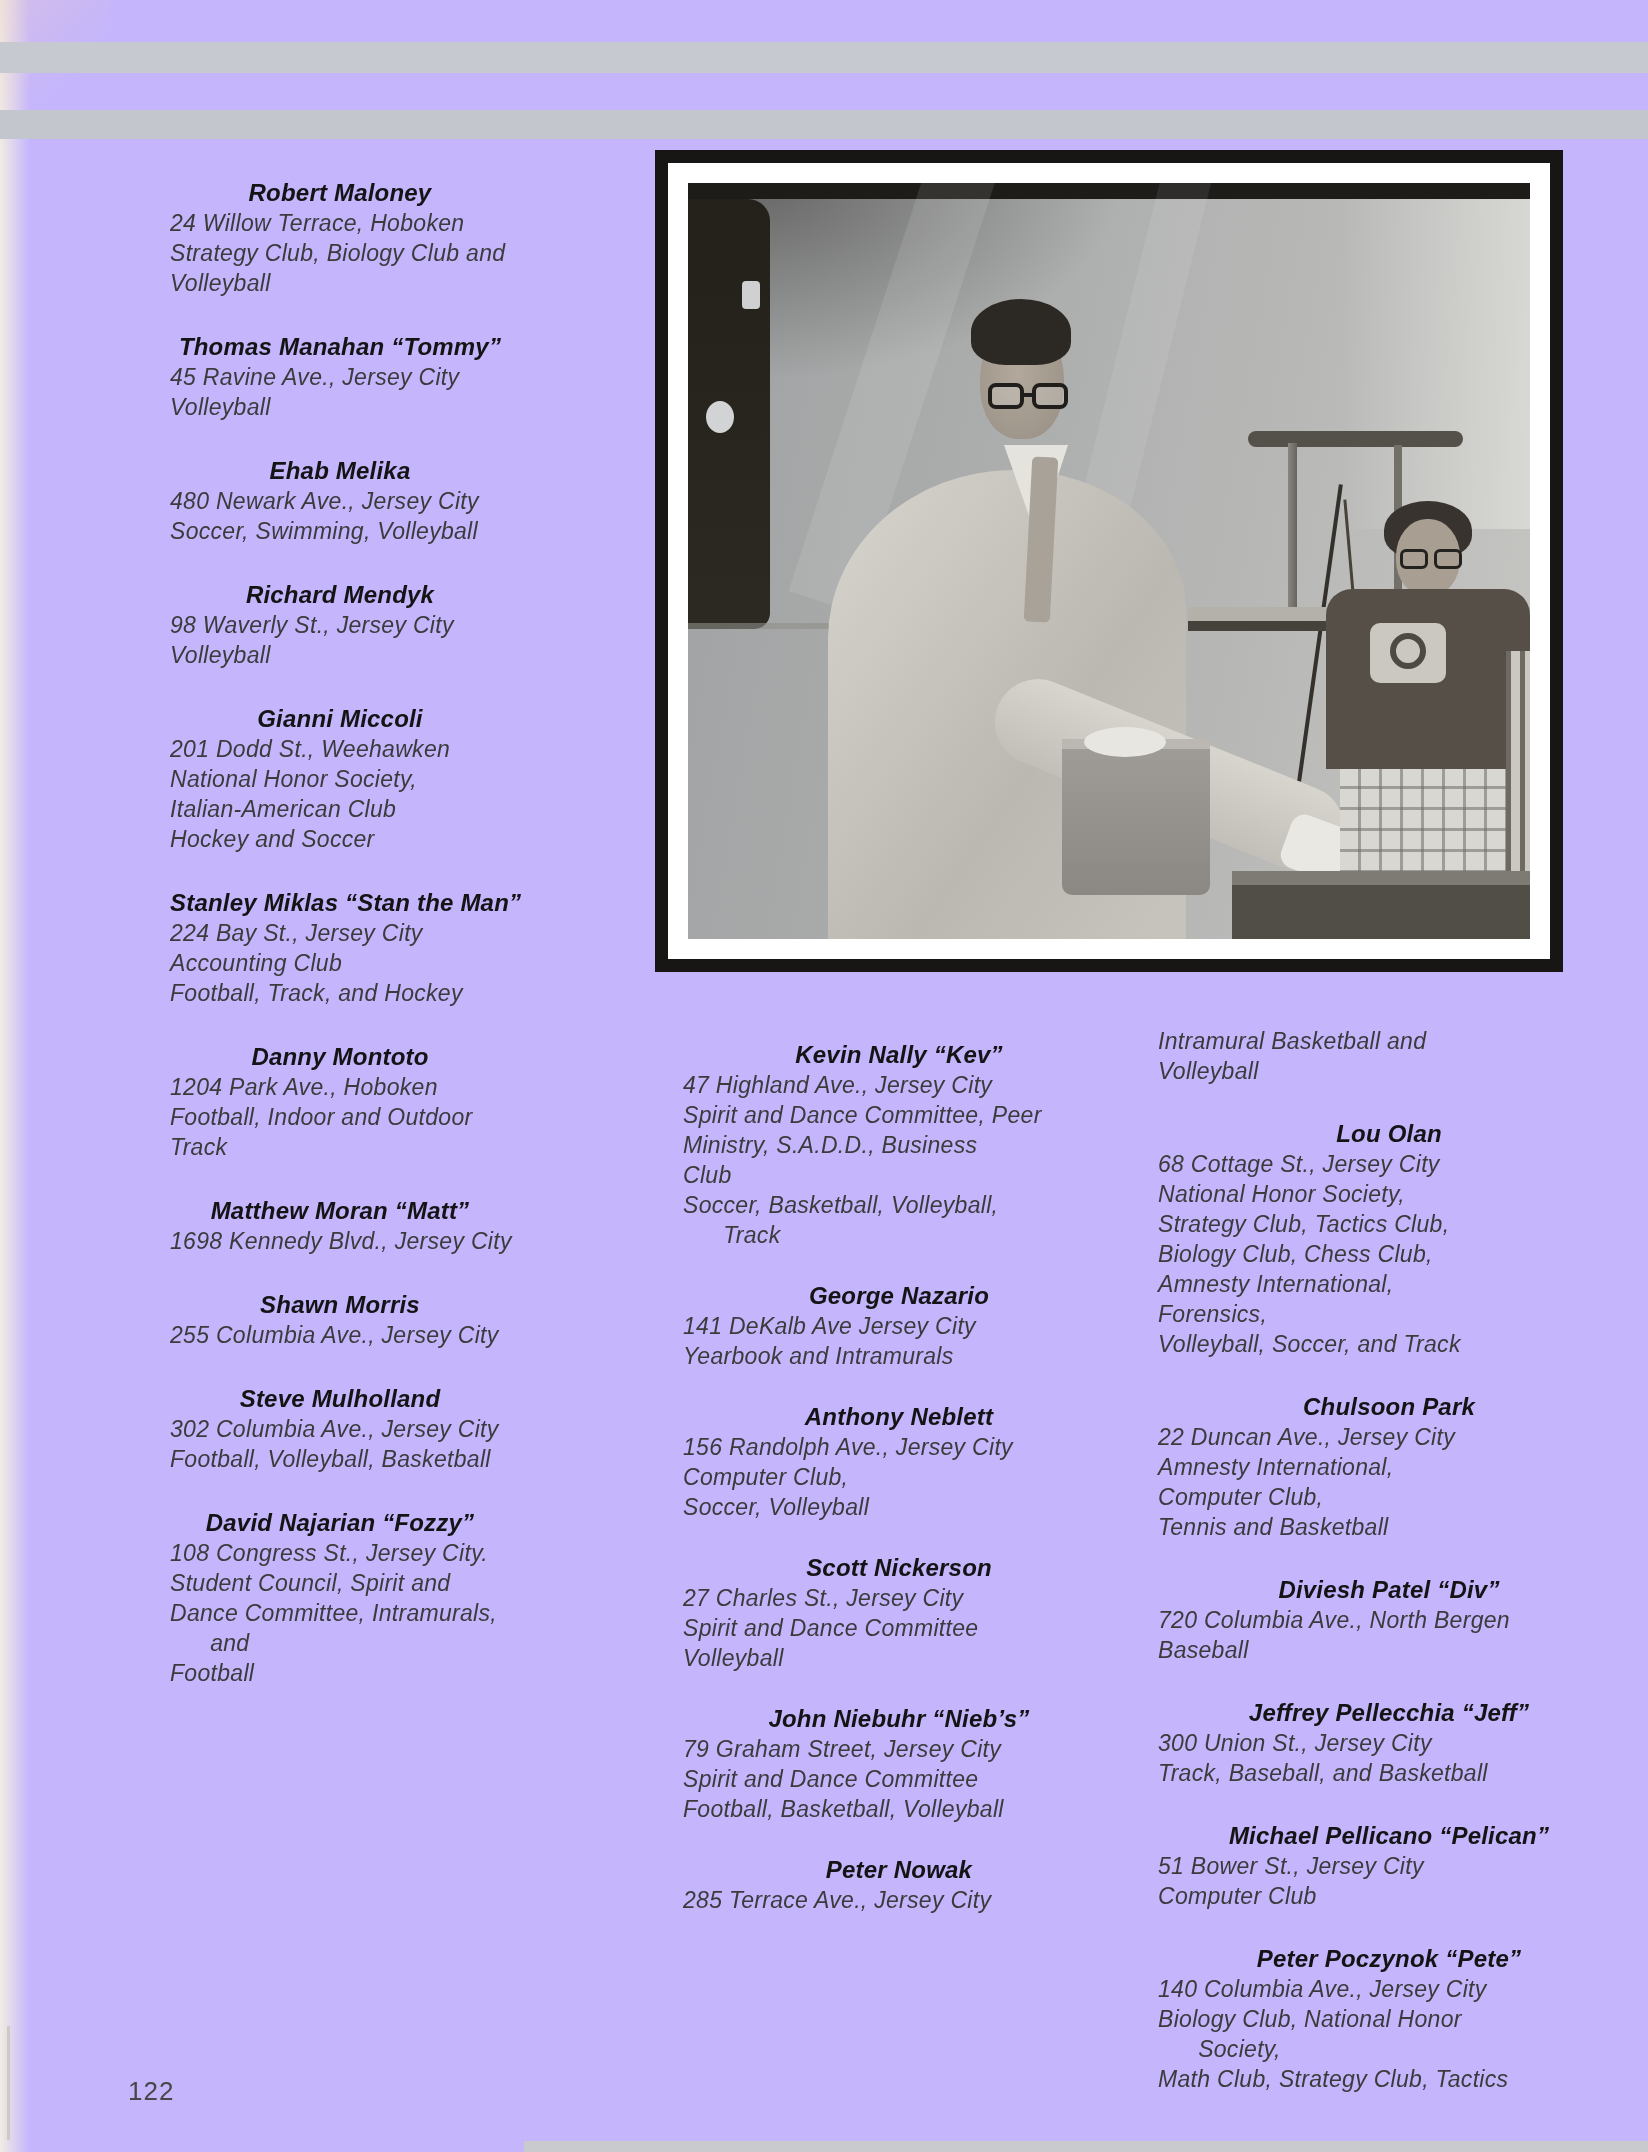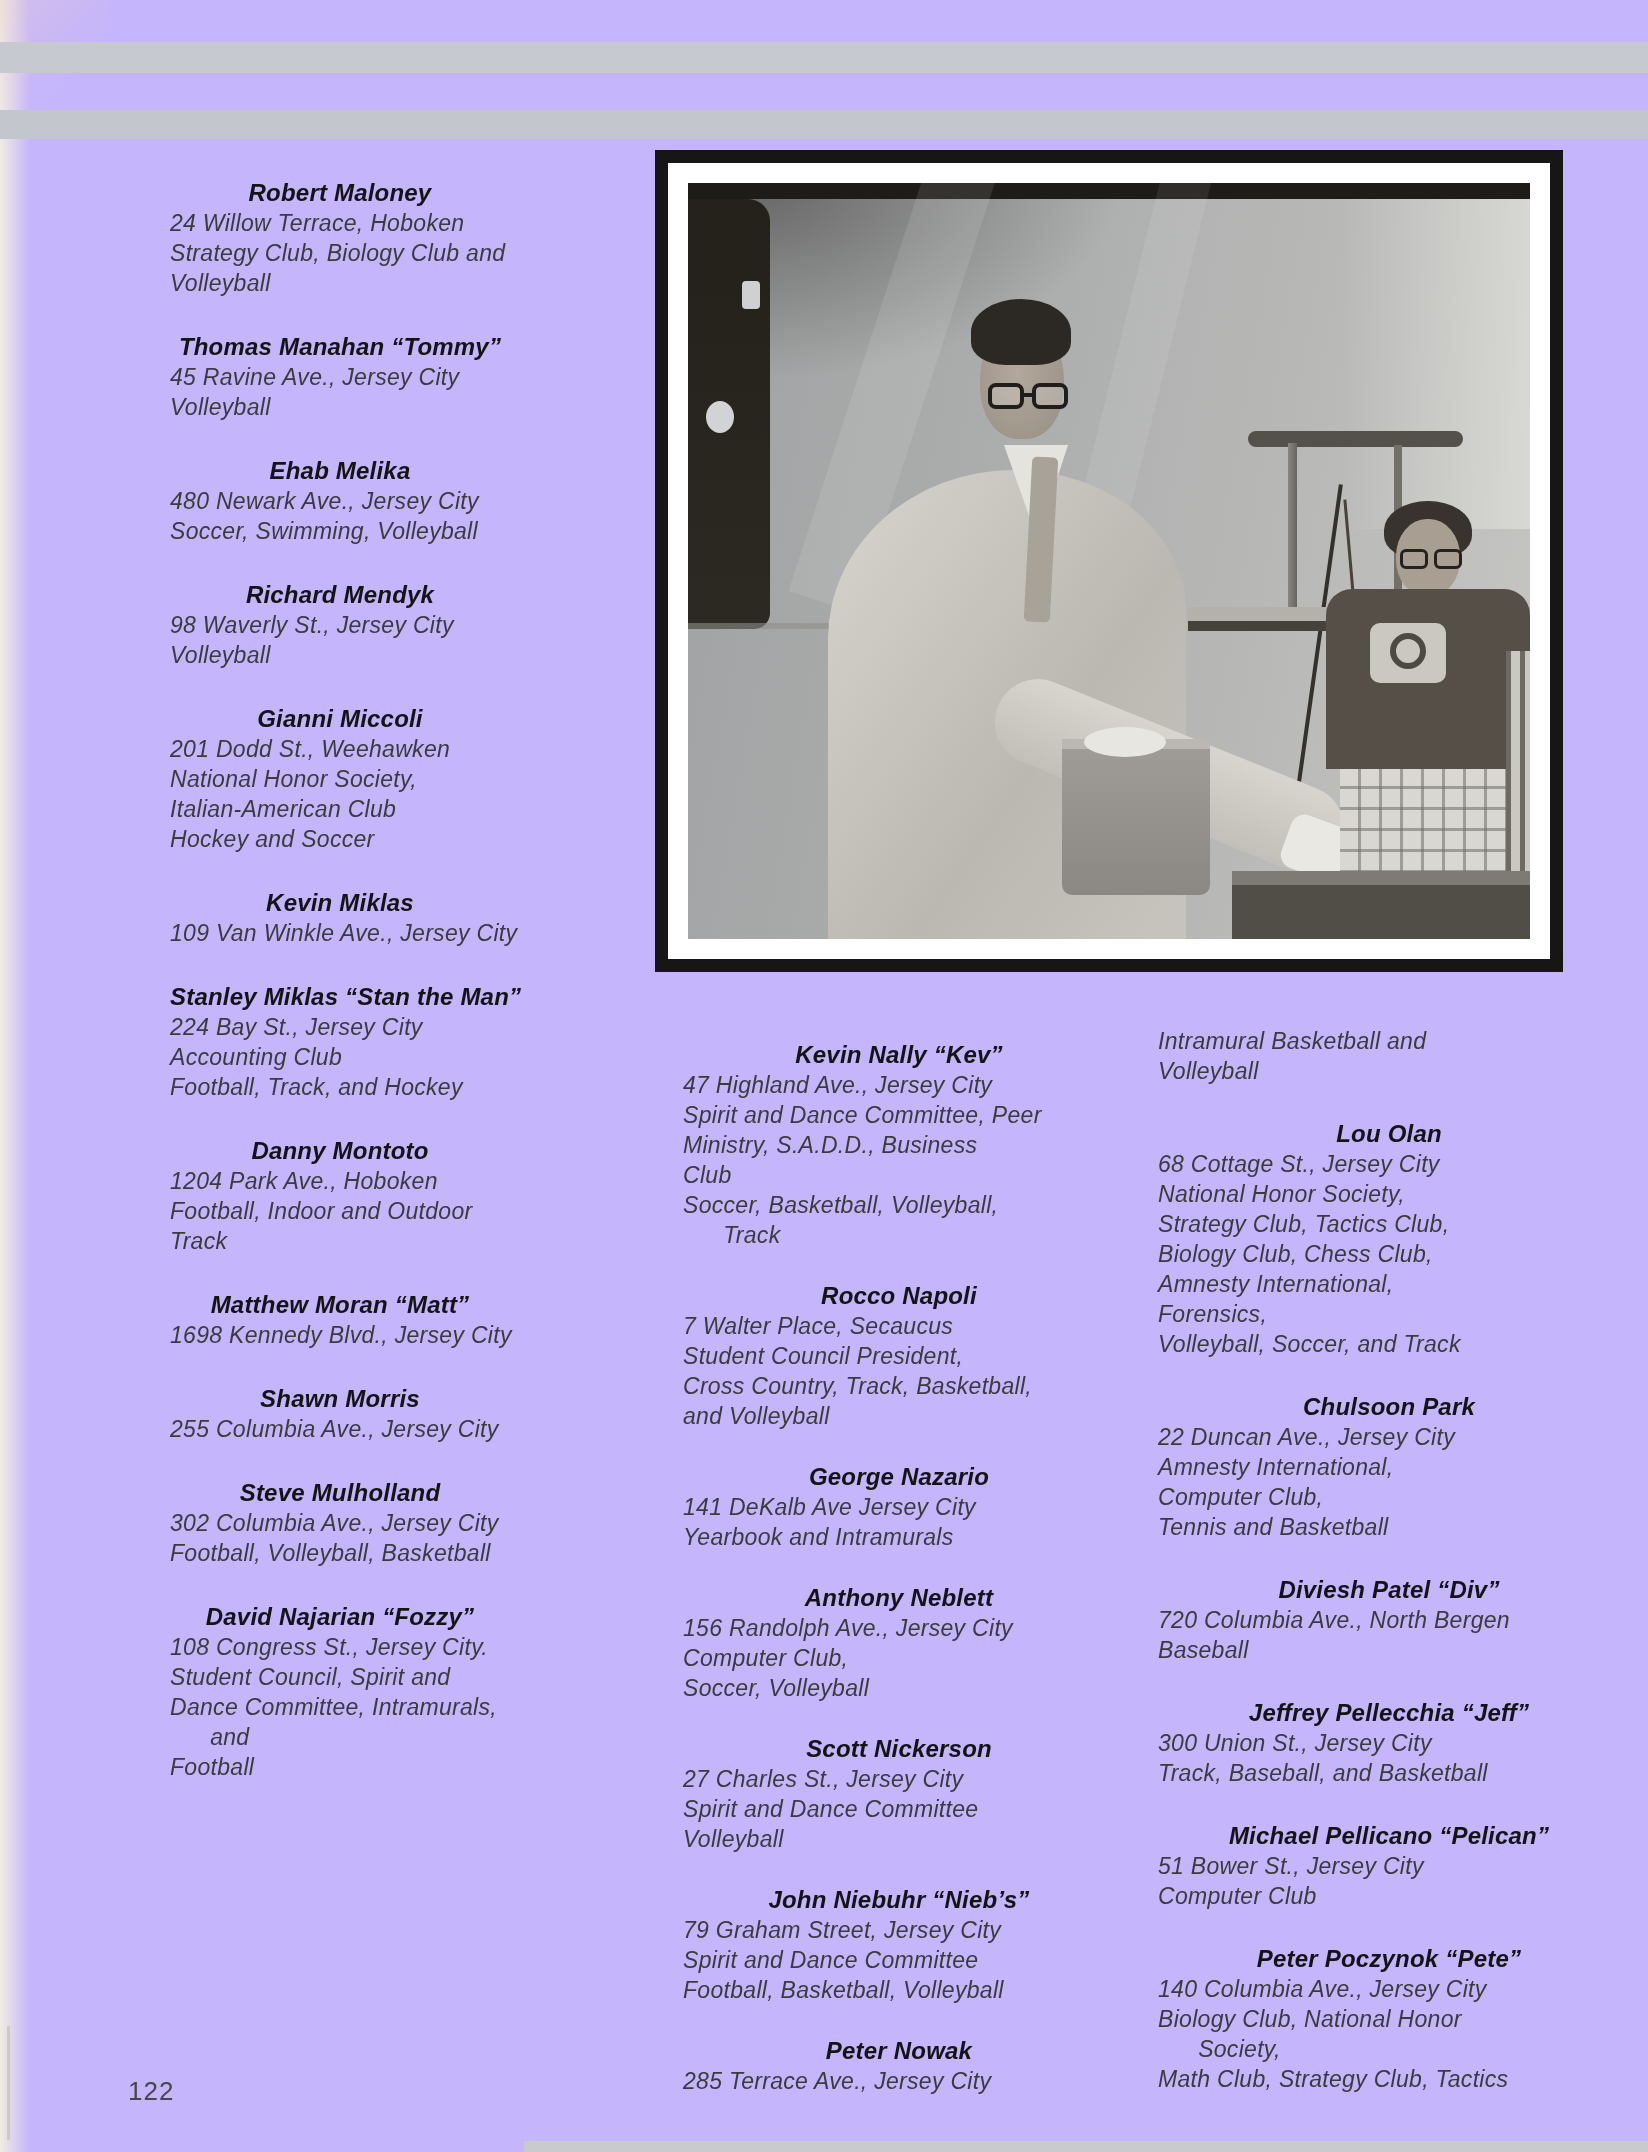--- a/index.html
+++ b/index.html
@@ -243,24 +243,20 @@
         <div class="entry-line">Volleyball</div>
       </div>
       <div class="entry">
         <div class="entry-name">Gianni Miccoli</div>
         <div class="entry-line">201 Dodd St., Weehawken</div>
         <div class="entry-line">National Honor Society,</div>
         <div class="entry-line">Italian-American Club</div>
         <div class="entry-line">Hockey and Soccer</div>
       </div>
       <div class="entry">
-        <div class="entry-name">Kevin Miklas</div>
-        <div class="entry-line">109 Van Winkle Ave., Jersey City</div>
-      </div>
-      <div class="entry">
         <div class="entry-name">Stanley Miklas “Stan the Man”</div>
         <div class="entry-line">224 Bay St., Jersey City</div>
         <div class="entry-line">Accounting Club</div>
         <div class="entry-line">Football, Track, and Hockey</div>
       </div>
       <div class="entry">
         <div class="entry-name">Danny Montoto</div>
         <div class="entry-line">1204 Park Ave., Hoboken</div>
         <div class="entry-line">Football, Indoor and Outdoor</div>
         <div class="entry-line">Track</div>
@@ -289,27 +285,20 @@
     </div>
   <div class="col col-middle">
       <div class="entry">
         <div class="entry-name">Kevin Nally “Kev”</div>
         <div class="entry-line">47 Highland Ave., Jersey City</div>
         <div class="entry-line">Spirit and Dance Committee, Peer</div>
         <div class="entry-line">Ministry, S.A.D.D., Business</div>
         <div class="entry-line">Club</div>
         <div class="entry-line">Soccer, Basketball, Volleyball,</div>
         <div class="entry-line">      Track</div>
-      </div>
-      <div class="entry">
-        <div class="entry-name">Rocco Napoli</div>
-        <div class="entry-line">7 Walter Place, Secaucus</div>
-        <div class="entry-line">Student Council President,</div>
-        <div class="entry-line">Cross Country, Track, Basketball,</div>
-        <div class="entry-line">and Volleyball</div>
       </div>
       <div class="entry">
         <div class="entry-name">George Nazario</div>
         <div class="entry-line">141 DeKalb Ave Jersey City</div>
         <div class="entry-line">Yearbook and Intramurals</div>
       </div>
       <div class="entry">
         <div class="entry-name">Anthony Neblett</div>
         <div class="entry-line">156 Randolph Ave., Jersey City</div>
         <div class="entry-line">Computer Club,</div>

